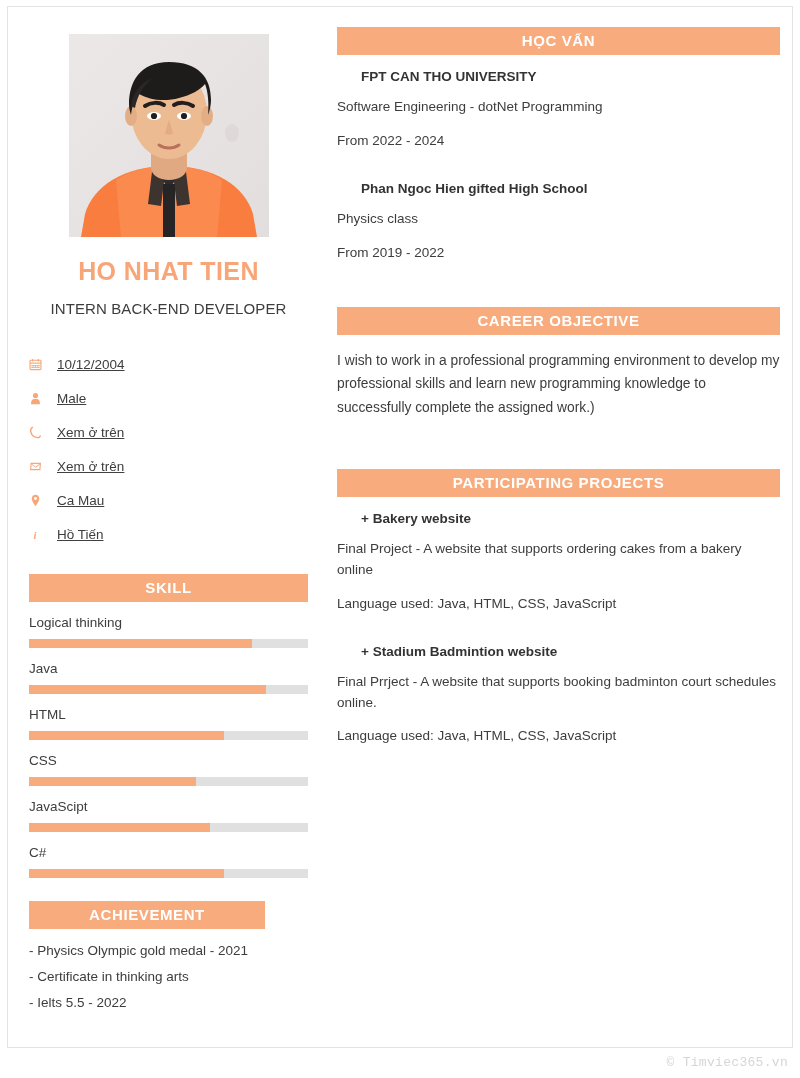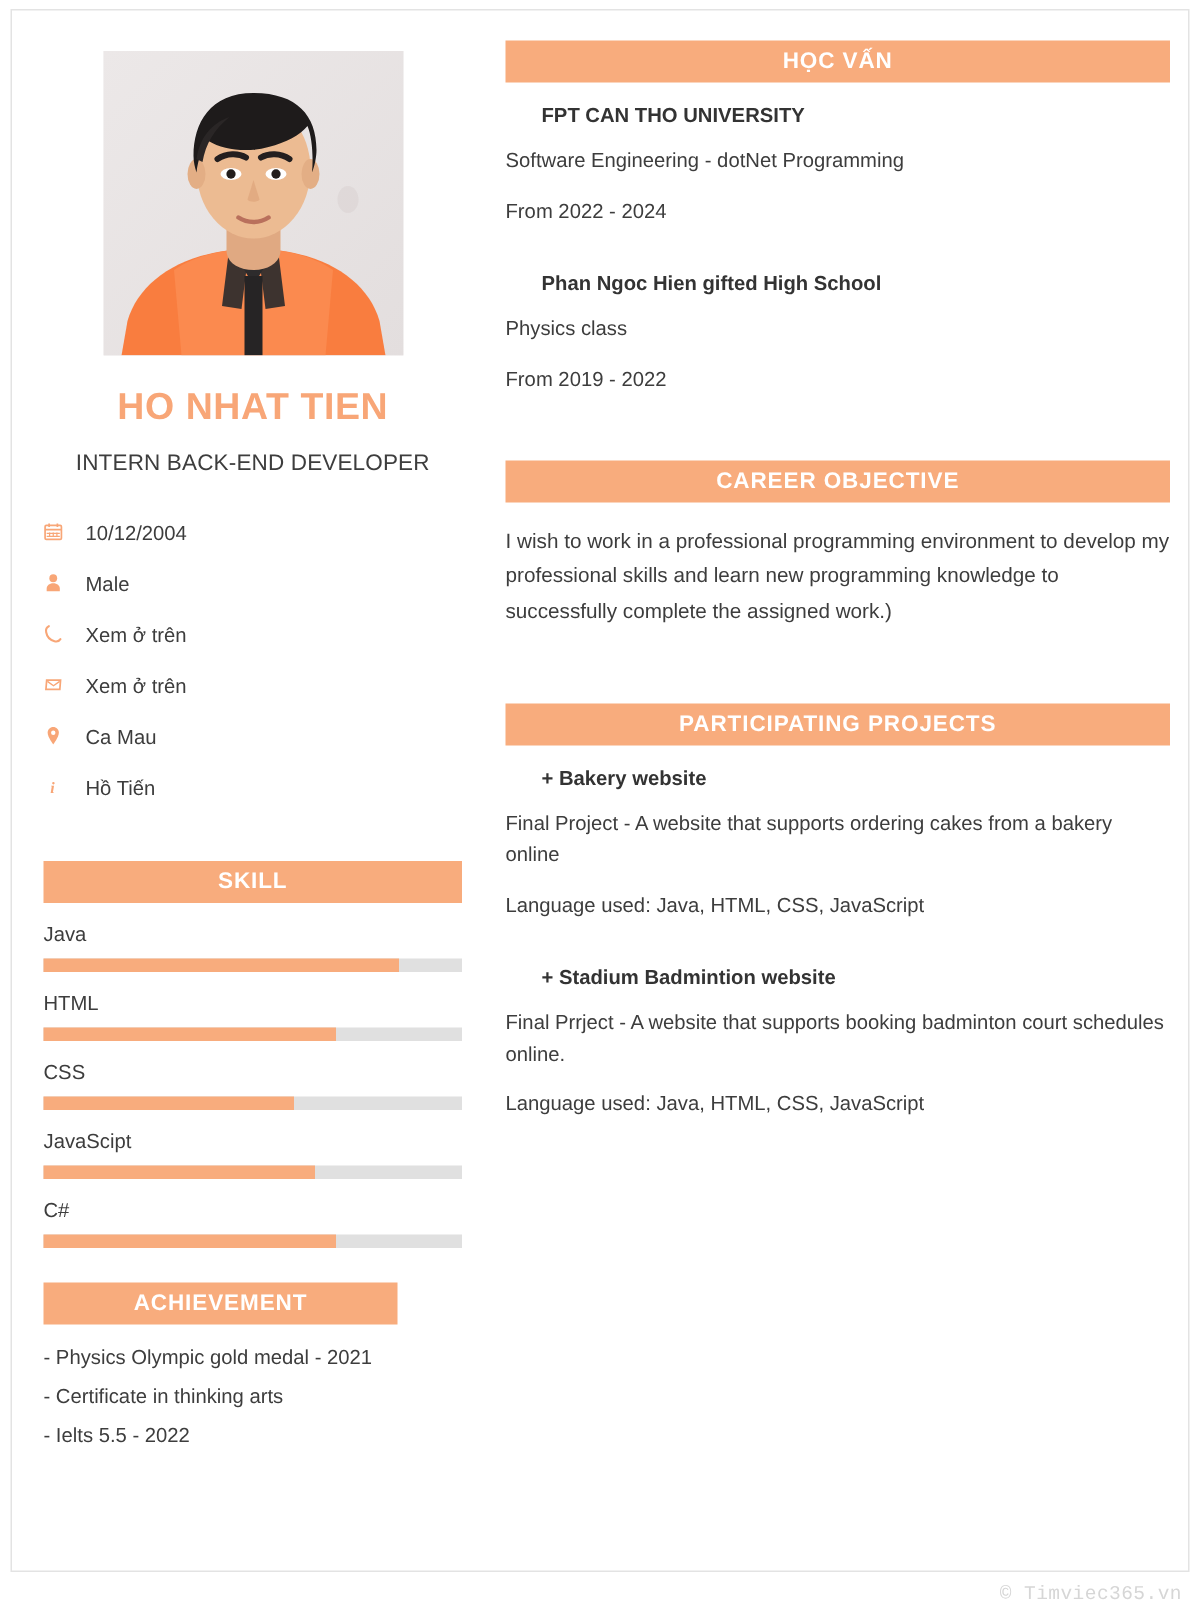--- a/index.html
+++ b/index.html
@@ -61,22 +61,23 @@
     color: #3d3d3d;
     letter-spacing: 0.1px;
   }
 
   .contact-list {
     margin-top: 31px;
     padding-left: 7px;
   }
   .contact-row {
     display: flex;
-    align-items: flex-start;
+    align-items: center;
     height: 34px;
+    text-decoration: underline;
   }
   .contact-icon {
     width: 22px;
     flex: 0 0 22px;
     display: flex;
     align-items: center;
     justify-content: flex-start;
     color: #f8a677;
   }
   .contact-icon svg { display: block; }
@@ -293,20 +294,26 @@
           </svg>
         </span>
         <span class="contact-text">Hồ Tiến</span>
       </div>
 
     </div>
 
     <div id="skill-section">
       <div class="section-bar" id="skill-bar-header">SKILL</div>
 
+      <div class="skill-item">
+        <div class="skill-label">Logical thinking</div>
+        <div class="skill-track">
+          <div class="skill-fill" style="width: 80%;"></div>
+        </div>
+      </div>
 
       <div class="skill-item">
         <div class="skill-label">Java</div>
         <div class="skill-track">
           <div class="skill-fill" style="width: 85%;"></div>
         </div>
       </div>
 
       <div class="skill-item">
         <div class="skill-label">HTML</div>

